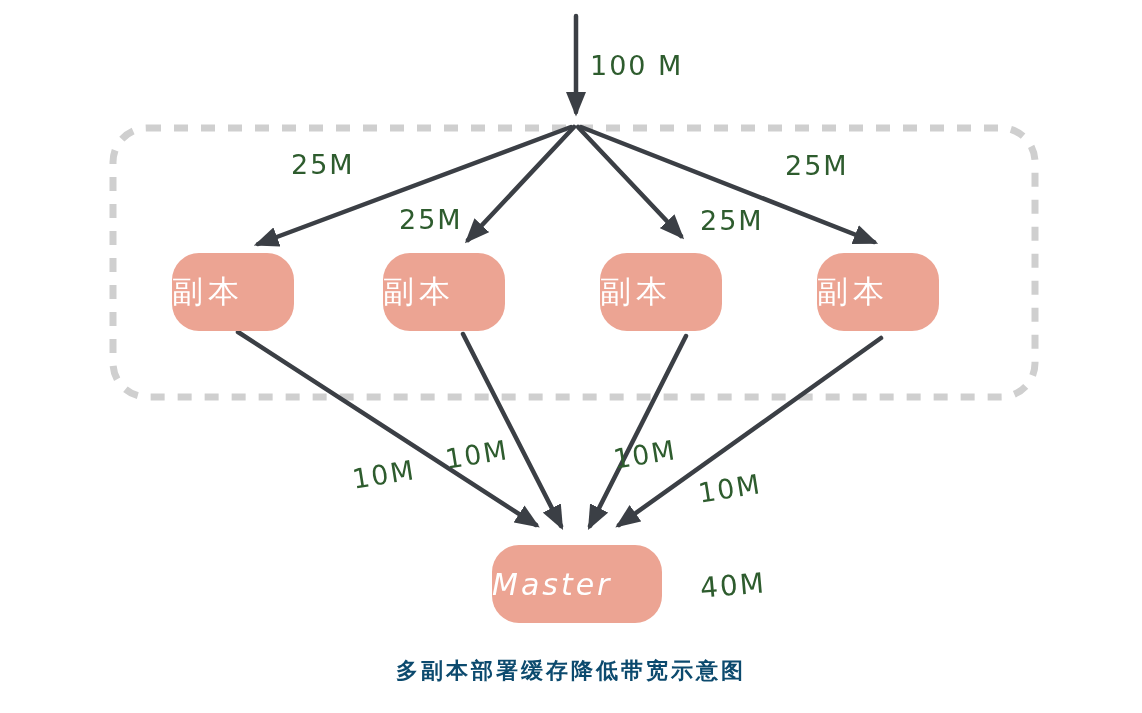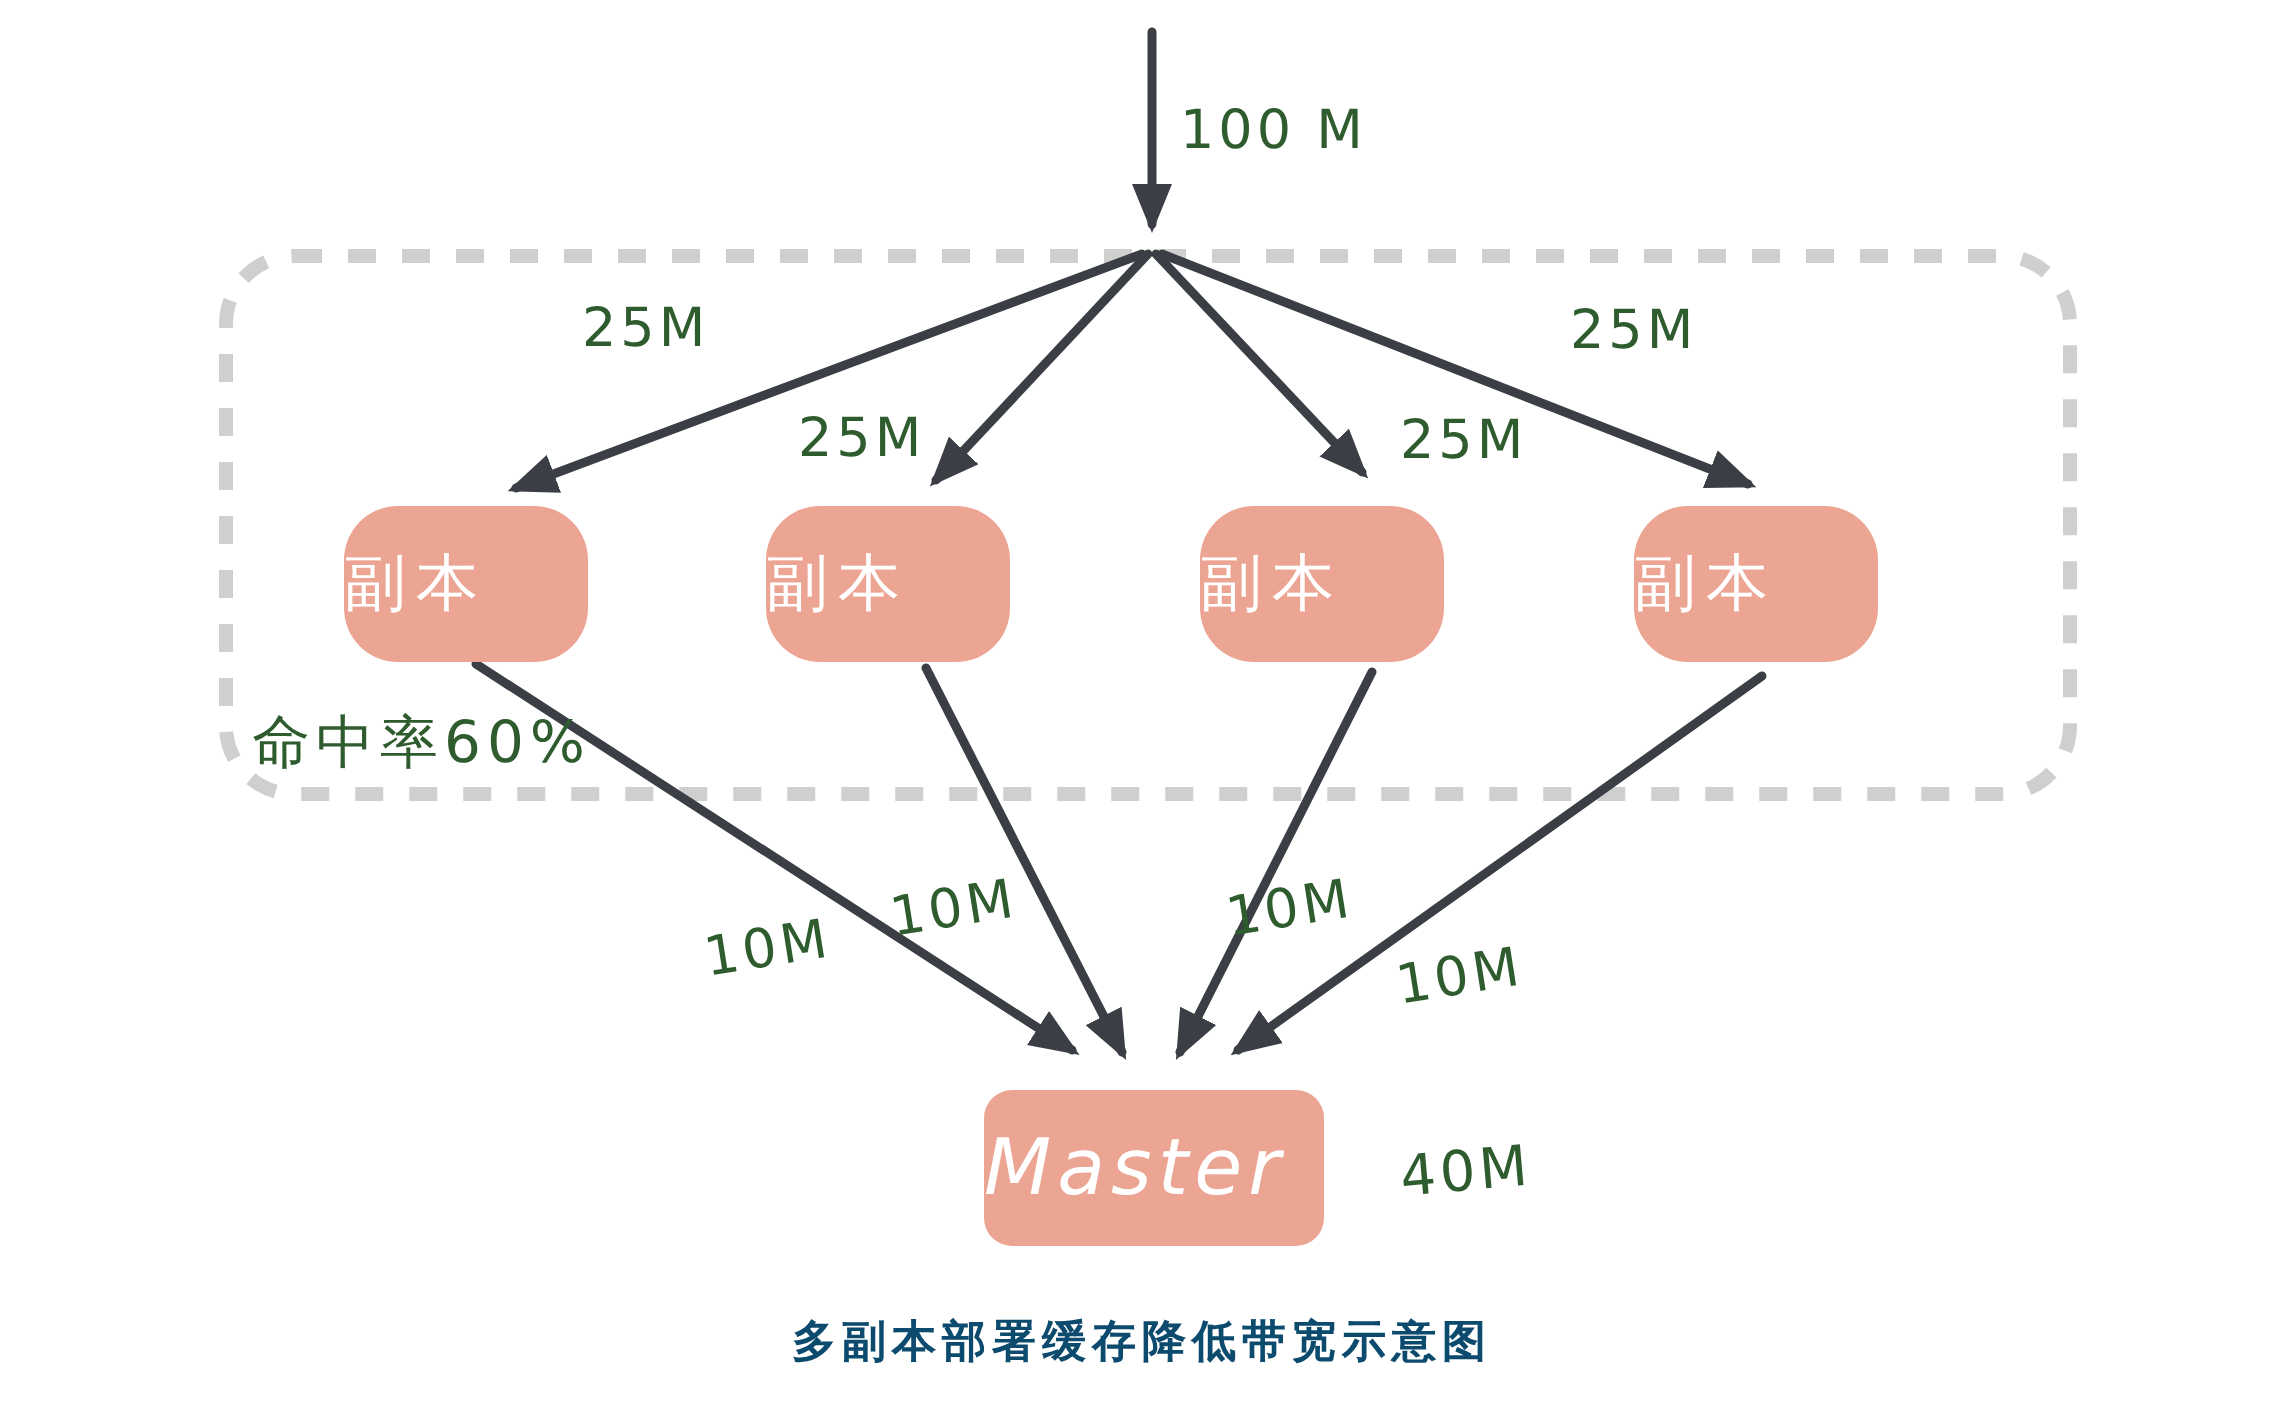--- a/index.html
+++ b/index.html
@@ -60,24 +60,23 @@
   }
   .replica-1 { left: 172px; }
   .replica-2 { left: 383px; }
   .replica-3 { left: 600px; }
   .replica-4 { left: 817px; }
   .master {
     left: 492px;
     top: 545px;
     width: 170px;
     height: 78px;
-    font-size: 39px;
+    font-size: 30px;
     font-style: italic;
     letter-spacing: 3px;
-    border-radius: 14px;
   }
 
   .caption {
     position: absolute;
     left: 0;
     top: 656px;
     width: 1142px;
     text-align: center;
     color: #0c4a6e;
     font-size: 22px;
@@ -111,21 +110,20 @@
     <line x1="463" y1="334" x2="561" y2="526" stroke="#3b3f45" stroke-width="4.5" stroke-linecap="round" marker-end="url(#ah)"></line>
     <line x1="686" y1="336" x2="590" y2="526" stroke="#3b3f45" stroke-width="4.5" stroke-linecap="round" marker-end="url(#ah)"></line>
     <line x1="881" y1="338" x2="619" y2="525" stroke="#3b3f45" stroke-width="4.5" stroke-linecap="round" marker-end="url(#ah)"></line>
   </svg>
 
   <div class="flow-label lbl-inflow">100 M</div>
   <div class="flow-label lbl-fan1">25M</div>
   <div class="flow-label lbl-fan2">25M</div>
   <div class="flow-label lbl-fan3">25M</div>
   <div class="flow-label lbl-fan4">25M</div>
-  <div class="flow-label lbl-hitrate">命中率60%</div>
   <div class="flow-label lbl-out1">10M</div>
   <div class="flow-label lbl-out2">10M</div>
   <div class="flow-label lbl-out3">10M</div>
   <div class="flow-label lbl-out4">10M</div>
   <div class="flow-label lbl-master-bw">40M</div>
 
   <div class="node replica replica-1">
     <span>副本</span>
   </div>
   <div class="node replica replica-2">

